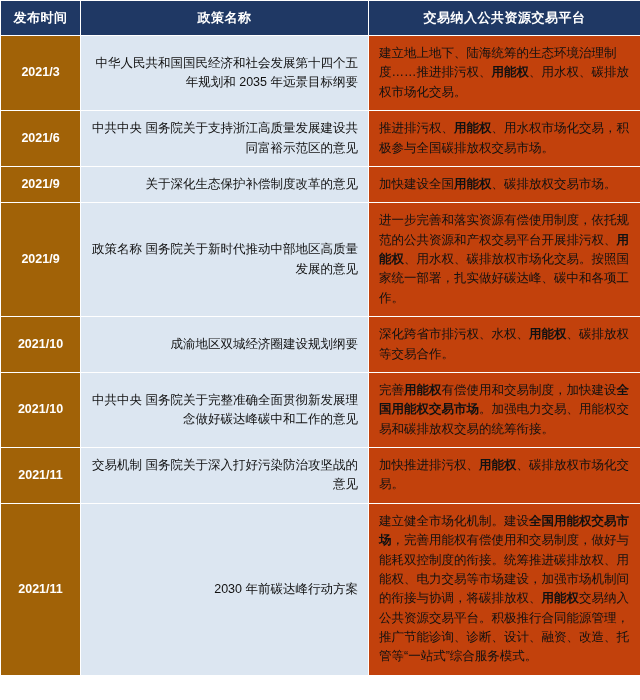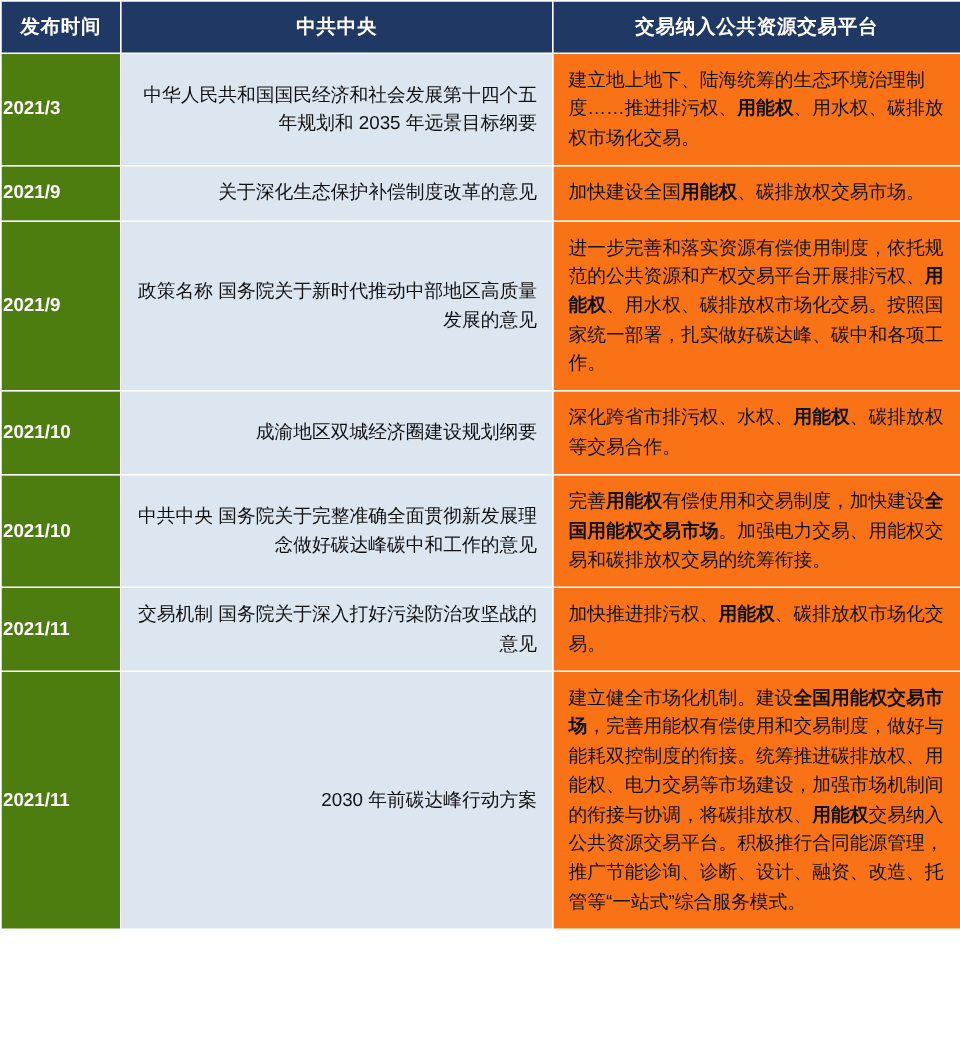--- a/index.html
+++ b/index.html
@@ -30,61 +30,66 @@
     border: 1px solid #ffffff;
     letter-spacing: 0.5px;
   }
   tbody td {
     border: 1px solid #ffffff;
     vertical-align: middle;
     font-size: 12.5px;
     line-height: 1.55;
   }
   td.date-cell {
-    background: #4d7c0f;
+    background: #a16207;
     color: #ffffff;
-    text-align: left;
+    text-align: center;
     font-weight: bold;
     font-size: 12.5px;
   }
   td.name-cell {
     background: #dce6f1;
     color: #111111;
     padding: 8px 10px;
     text-align: right;
   }
   td.content-cell {
-    background: #f97316;
+    background: #c2410c;
     color: #111111;
     padding: 8px 10px;
     text-align: left;
   }
   b, strong { font-weight: bold; }
 </style>
 </head>
 <body>
 
 <table class="policy-table">
   <colgroup>
     <col class="c-date">
     <col class="c-name">
     <col class="c-content">
   </colgroup>
   <thead>
     <tr>
       <th>发布时间</th>
-      <th>中共中央</th>
+      <th>政策名称</th>
       <th>交易纳入公共资源交易平台</th>
     </tr>
   </thead>
   <tbody id="table-body">
       <tr>
         <td class="date-cell">2021/3</td>
         <td class="name-cell">中华人民共和国国民经济和社会发展第十四个五年规划和 2035 年远景目标纲要</td>
         <td class="content-cell">建立地上地下、陆海统筹的生态环境治理制度……推进排污权、<b>用能权</b>、用水权、碳排放权市场化交易。</td>
+      </tr>
+      <tr>
+        <td class="date-cell">2021/6</td>
+        <td class="name-cell">中共中央 国务院关于支持浙江高质量发展建设共同富裕示范区的意见</td>
+        <td class="content-cell">推进排污权、<b>用能权</b>、用水权市场化交易，积极参与全国碳排放权交易市场。</td>
       </tr>
       <tr>
         <td class="date-cell">2021/9</td>
         <td class="name-cell">关于深化生态保护补偿制度改革的意见</td>
         <td class="content-cell">加快建设全国<b>用能权</b>、碳排放权交易市场。</td>
       </tr>
       <tr>
         <td class="date-cell">2021/9</td>
         <td class="name-cell">政策名称 国务院关于新时代推动中部地区高质量发展的意见</td>
         <td class="content-cell">进一步完善和落实资源有偿使用制度，依托规范的公共资源和产权交易平台开展排污权、<b>用能权</b>、用水权、碳排放权市场化交易。按照国家统一部署，扎实做好碳达峰、碳中和各项工作。</td>

